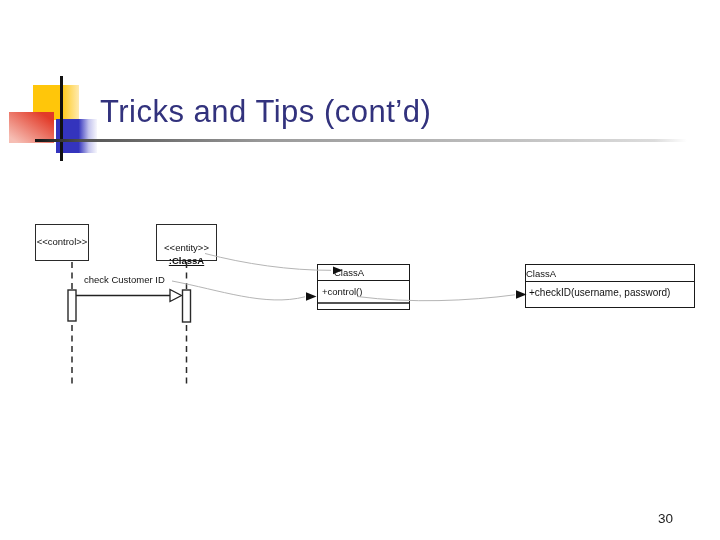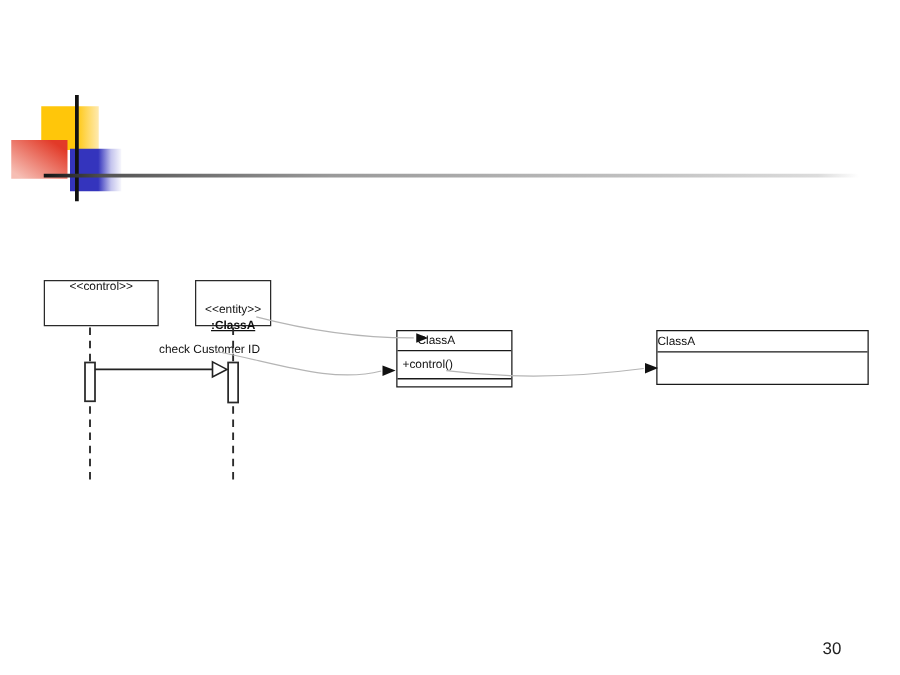--- a/index.html
+++ b/index.html
@@ -25,26 +25,26 @@
     background:linear-gradient(to right,#151515 0%,#555 8%,#999 35%,#c3c3c3 75%,#dcdcdc 95%,rgba(220,220,220,0) 100%);}
 
   .title{position:absolute;left:100px;top:94px;font-size:31px;letter-spacing:.5px;
     color:var(--title-color);white-space:nowrap;}
 
   .page-number{position:absolute;left:658px;top:511px;font-size:13.5px;color:#222;}
 
   
   .obj-box{position:absolute;border:1.5px solid #2a2a2a;background:#fff;
     text-align:center;font-size:9.5px;color:#111;line-height:1.15;}
-  .control-box{left:35px;top:224px;width:92px;height:37px;padding-top:0;}
+  .control-box{left:35px;top:224px;width:54px;height:37px;padding-top:12px;}
   .entity-box{left:156px;top:224px;width:61px;height:37px;padding-top:18px;}
   .entity-name{text-decoration:underline;margin-top:2px;font-weight:bold;}
 
   .message-label{position:absolute;left:84px;top:274px;width:88px;
-    text-align:right;font-size:9.5px;color:#111;white-space:nowrap;margin-left:36px;}
+    text-align:left;font-size:9.5px;color:#111;white-space:nowrap;}
 
   
   .class-box{position:absolute;border:1.5px solid #1a1a1a;background:#fff;
     font-size:9.5px;color:#111;}
   .class-box .hdr{border-bottom:1.5px solid #1a1a1a;text-align:left;}
   .class-mid{left:317px;top:264px;width:93px;height:46px;}
   .class-mid .hdr{height:16px;line-height:16px;padding-left:16px;}
   .class-mid .op{padding:5px 0 0 4px;}
   .class-right{left:525px;top:264px;width:170px;height:44px;}
   .class-right .hdr{height:17px;line-height:17px;}
@@ -56,38 +56,40 @@
 <body>
 
 <div class="slide">
 
   <div class="deco-yellow"></div>
   <div class="deco-red"></div>
   <div class="deco-blue"></div>
   <div class="deco-vline"></div>
   <div class="deco-hrule"></div>
 
+  <div class="title">Tricks and Tips (cont’d)</div>
 
   <div class="obj-box control-box">
     <div>&lt;&lt;control&gt;&gt;</div>
   </div>
   <div class="obj-box entity-box">
     <div>&lt;&lt;entity&gt;&gt;</div>
     <div class="entity-name">:ClassA</div>
   </div>
 
   <div class="message-label">check Customer ID</div>
 
   <div class="class-box class-mid">
     <div class="hdr">ClassA</div>
     <div class="op">+control()</div>
   </div>
 
   <div class="class-box class-right">
     <div class="hdr">ClassA</div>
+    <div class="op">+checkID(username, password)</div>
   </div>
 
   <svg class="overlay" width="720" height="540" viewBox="0 0 720 540">
 
     <line x1="72" y1="262" x2="72" y2="386" stroke="#2a2a2a" stroke-width="1.5" stroke-dasharray="6 4.5"></line>
     <line x1="186.5" y1="262" x2="186.5" y2="386" stroke="#2a2a2a" stroke-width="1.5" stroke-dasharray="6 4.5"></line>
 
     <rect x="68" y="290" width="8" height="31" fill="#fff" stroke="#2a2a2a" stroke-width="1.4"></rect>
     <rect x="182.5" y="290" width="8" height="32" fill="#fff" stroke="#2a2a2a" stroke-width="1.4"></rect>
 

